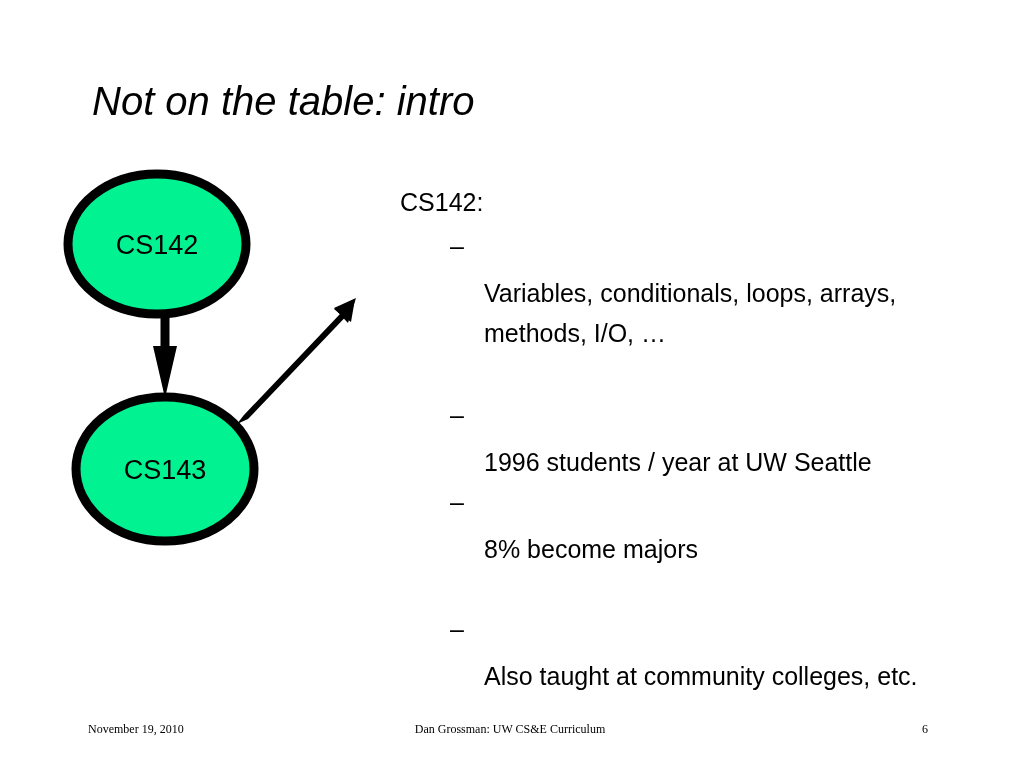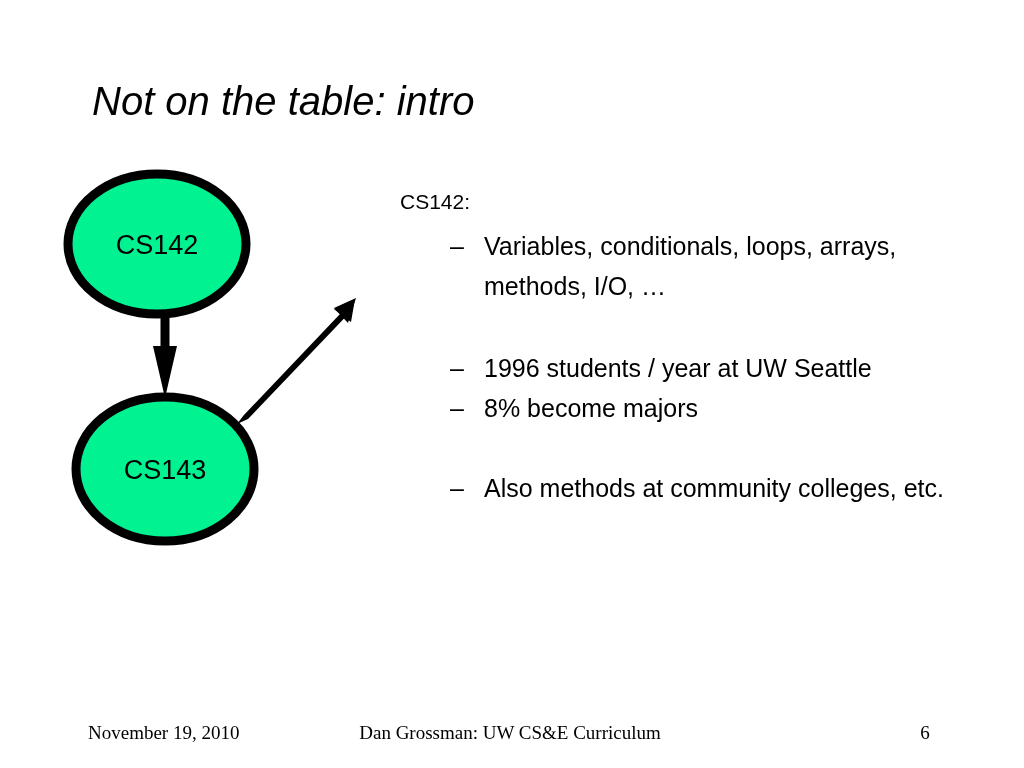--- a/index.html
+++ b/index.html
@@ -49,21 +49,21 @@
   }
 
   
   #content-column {
     position: absolute;
     left: 400px;
     top: 186px;
     width: 560px;
   }
   .content-heading {
-    font-size: 21px;
+    font-size: 25px;
     line-height: 32px;
     margin: 0 0 8px 0;
     white-space: nowrap;
   }
   .bullet-group {
     margin: 0;
   }
   .bullet-row {
     display: flex;
     align-items: flex-start;
@@ -71,33 +71,34 @@
     font-size: 25px;
     line-height: 40px;
   }
   .bullet-dash {
     width: 34px;
     flex: 0 0 34px;
     font-size: 25px;
   }
   .bullet-text {
     flex: 1 1 auto;
+    margin-top: 47px;
   }
   .spacer-sm { height: 42px; }
   .spacer-md { height: 40px; }
 
   
   #footer {
     position: absolute;
     left: 0;
     top: 722px;
     width: 1024px;
     height: 30px;
     font-family: "Liberation Serif", serif;
-    font-size: 19px;
+    font-size: 12px;
     color: #000000;
   }
   #footer-date {
     position: absolute;
     left: 88px;
     top: 0;
     white-space: nowrap;
   }
   #footer-center {
     position: absolute;
@@ -167,21 +168,21 @@
       <span class="bullet-dash">–</span>
       <span class="bullet-text">8% become majors</span>
     </div>
   </div>
 
   <div class="spacer-md"></div>
 
   <div class="bullet-group">
     <div class="bullet-row">
       <span class="bullet-dash">–</span>
-      <span class="bullet-text">Also methods at community colleges, etc.</span>
+      <span class="bullet-text">Also taught at community colleges, etc.</span>
     </div>
   </div>
 
 </div>
 
 <div id="footer">
   <div id="footer-date">November 19, 2010</div>
   <div id="footer-center">Dan Grossman: UW CS&amp;E Curriculum</div>
   <div id="footer-page">6</div>
 </div>

